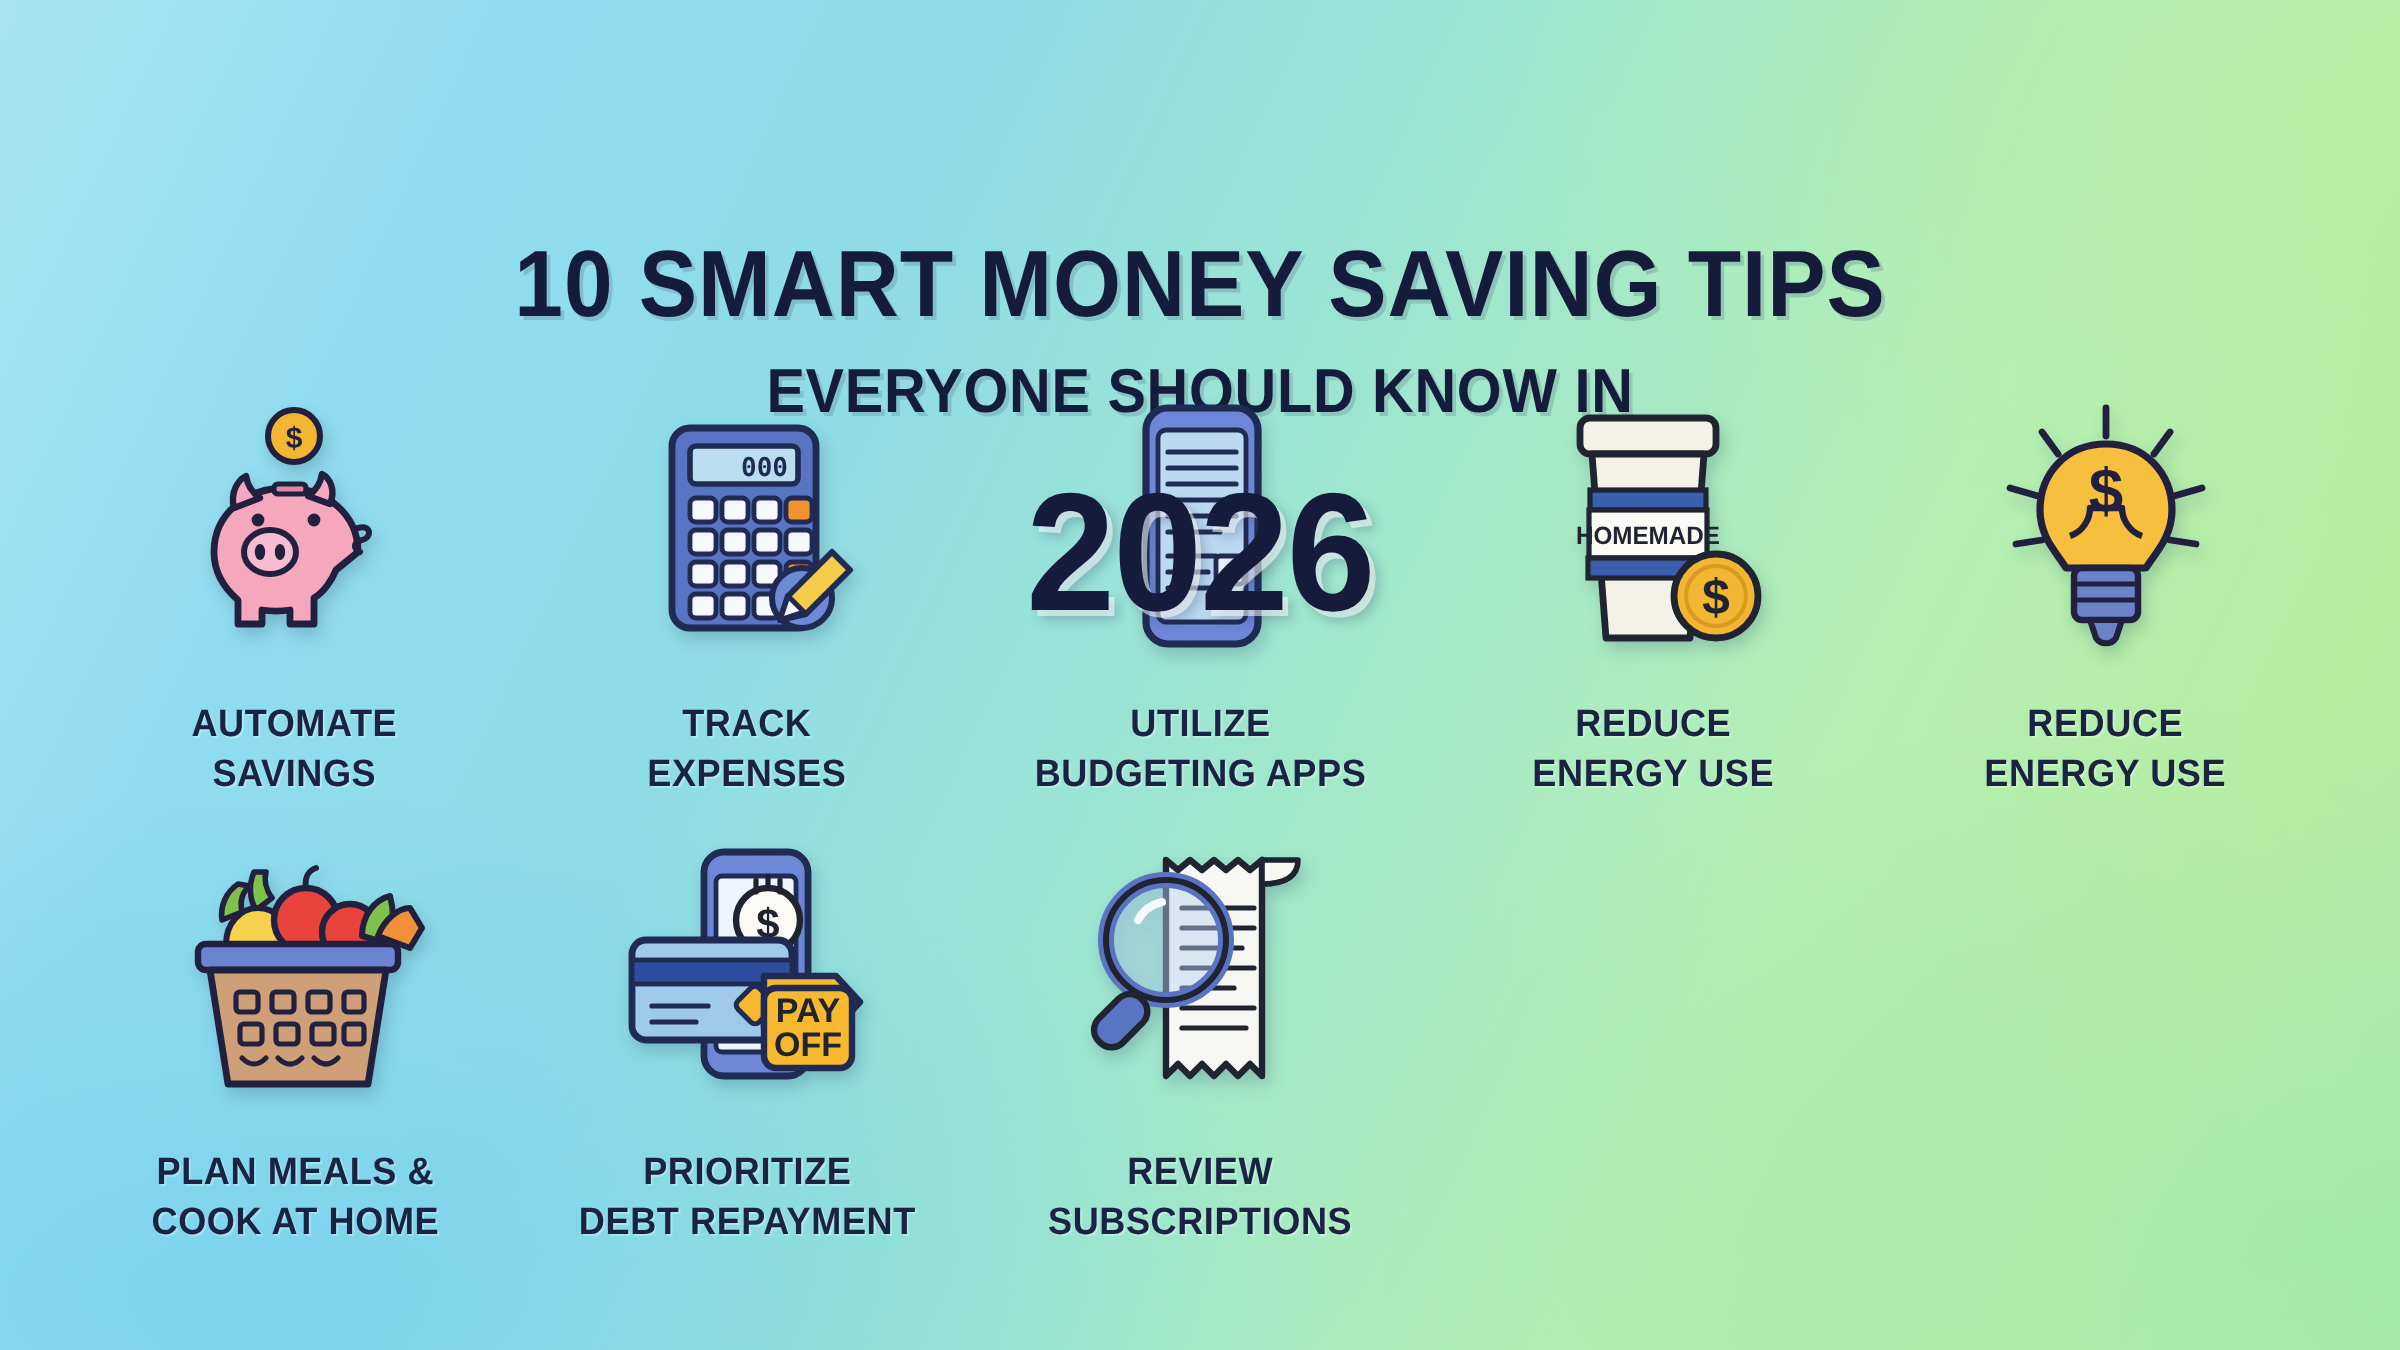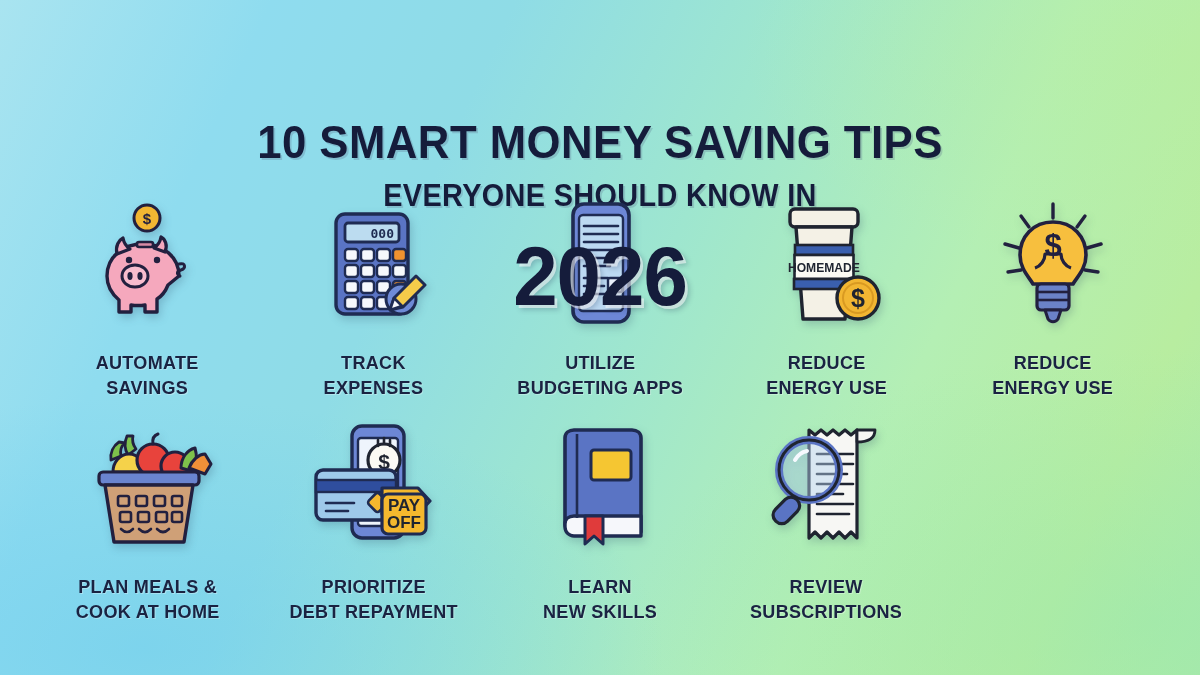--- a/index.html
+++ b/index.html
@@ -264,33 +264,20 @@
           <path d="M78 56h36l12 13-12 13H78z" fill="#f5b82e" stroke="#1f2b52" stroke-width="3.2" stroke-linejoin="round" transform="translate(-4,8)"></path>
           <rect x="74" y="70" width="44" height="40" rx="6" fill="#f5b82e" stroke="#1f2b52" stroke-width="3.2"></rect>
           <text x="96" y="87" font-family="'Liberation Sans',sans-serif" font-size="17" font-weight="bold" fill="#1f2430" text-anchor="middle">PAY</text>
           <text x="96" y="104" font-family="'Liberation Sans',sans-serif" font-size="17" font-weight="bold" fill="#1f2430" text-anchor="middle">OFF</text>
         </svg>
       </div>
       <div class="cap">PRIORITIZE
 DEBT REPAYMENT</div>
     </div>
 
-    <div class="tip r2">
-      <div class="art">
-        <svg width="118" height="134" viewBox="0 0 118 134">
-          <path d="M24 14c0-5 4-8 9-8h58c5 0 9 3 9 8v94H33c-5 0-9-3-9-8z" fill="#5a74c4" stroke="#1f2b52" stroke-width="3.6" stroke-linejoin="round"></path>
-          <path d="M24 100c0-5 4-8 9-8h67v20H33c-5 0-9-4-9-9z" fill="#f6f7fb" stroke="#1f2b52" stroke-width="3.4" stroke-linejoin="round"></path>
-          <line x1="36" y1="10" x2="36" y2="94" stroke="#1f2b52" stroke-width="2.6"></line>
-          <rect x="50" y="26" width="40" height="30" rx="3" fill="#f5c632" stroke="#1f2b52" stroke-width="3"></rect>
-          <path d="M44 92h18v28l-9-8-9 8z" fill="#e03b3b" stroke="#1f2b52" stroke-width="3" stroke-linejoin="round"></path>
-        </svg>
-      </div>
-      <div class="cap">LEARN
-NEW SKILLS</div>
-    </div>
 
     <div class="tip r2">
       <div class="art">
         <svg width="126" height="134" viewBox="0 0 126 134">
           <path d="M46 6l6 5 6-5 6 5 6-5 6 5 6-5 6 5 6-5v108l-6-6-6 6-6-6-6 6-6-6-6 6-6-6-6 6z" fill="#f7f7f4" stroke="#1f2430" stroke-width="3.2" stroke-linejoin="round"></path>
           <path d="M94 6h18c0 8-6 12-18 12z" fill="#f7f7f4" stroke="#1f2430" stroke-width="2.8" stroke-linejoin="round"></path>
           <g stroke="#1f2430" stroke-width="2.6" stroke-linecap="round">
             <line x1="54" y1="30" x2="90" y2="30"></line>
               <line x1="54" y1="40" x2="90" y2="40"></line>
             <line x1="54" y1="50" x2="84" y2="50"></line>

